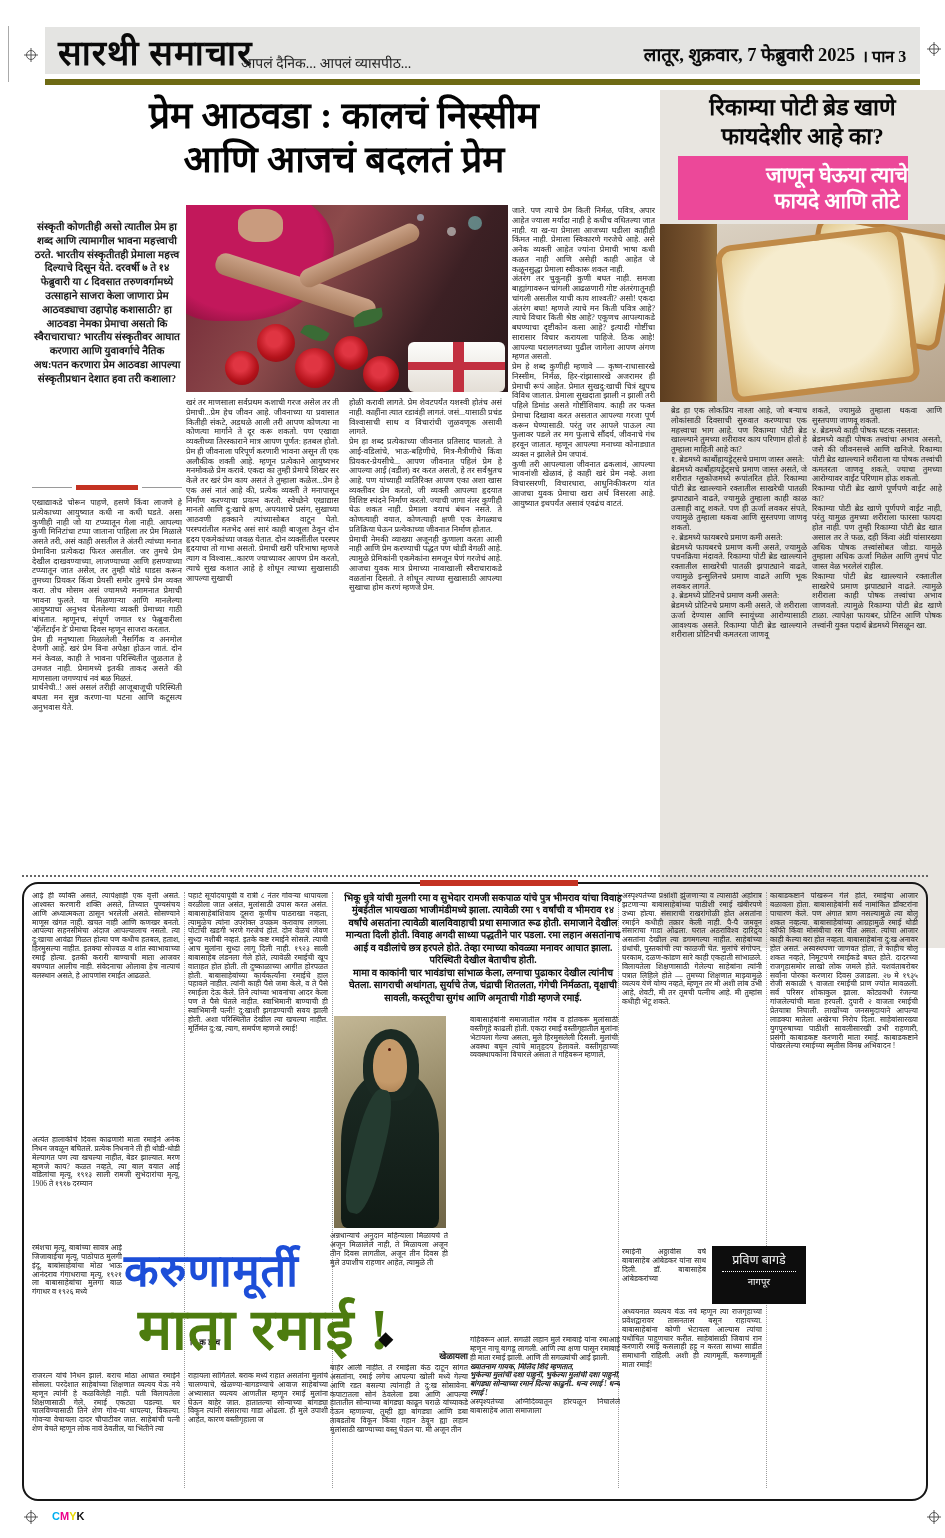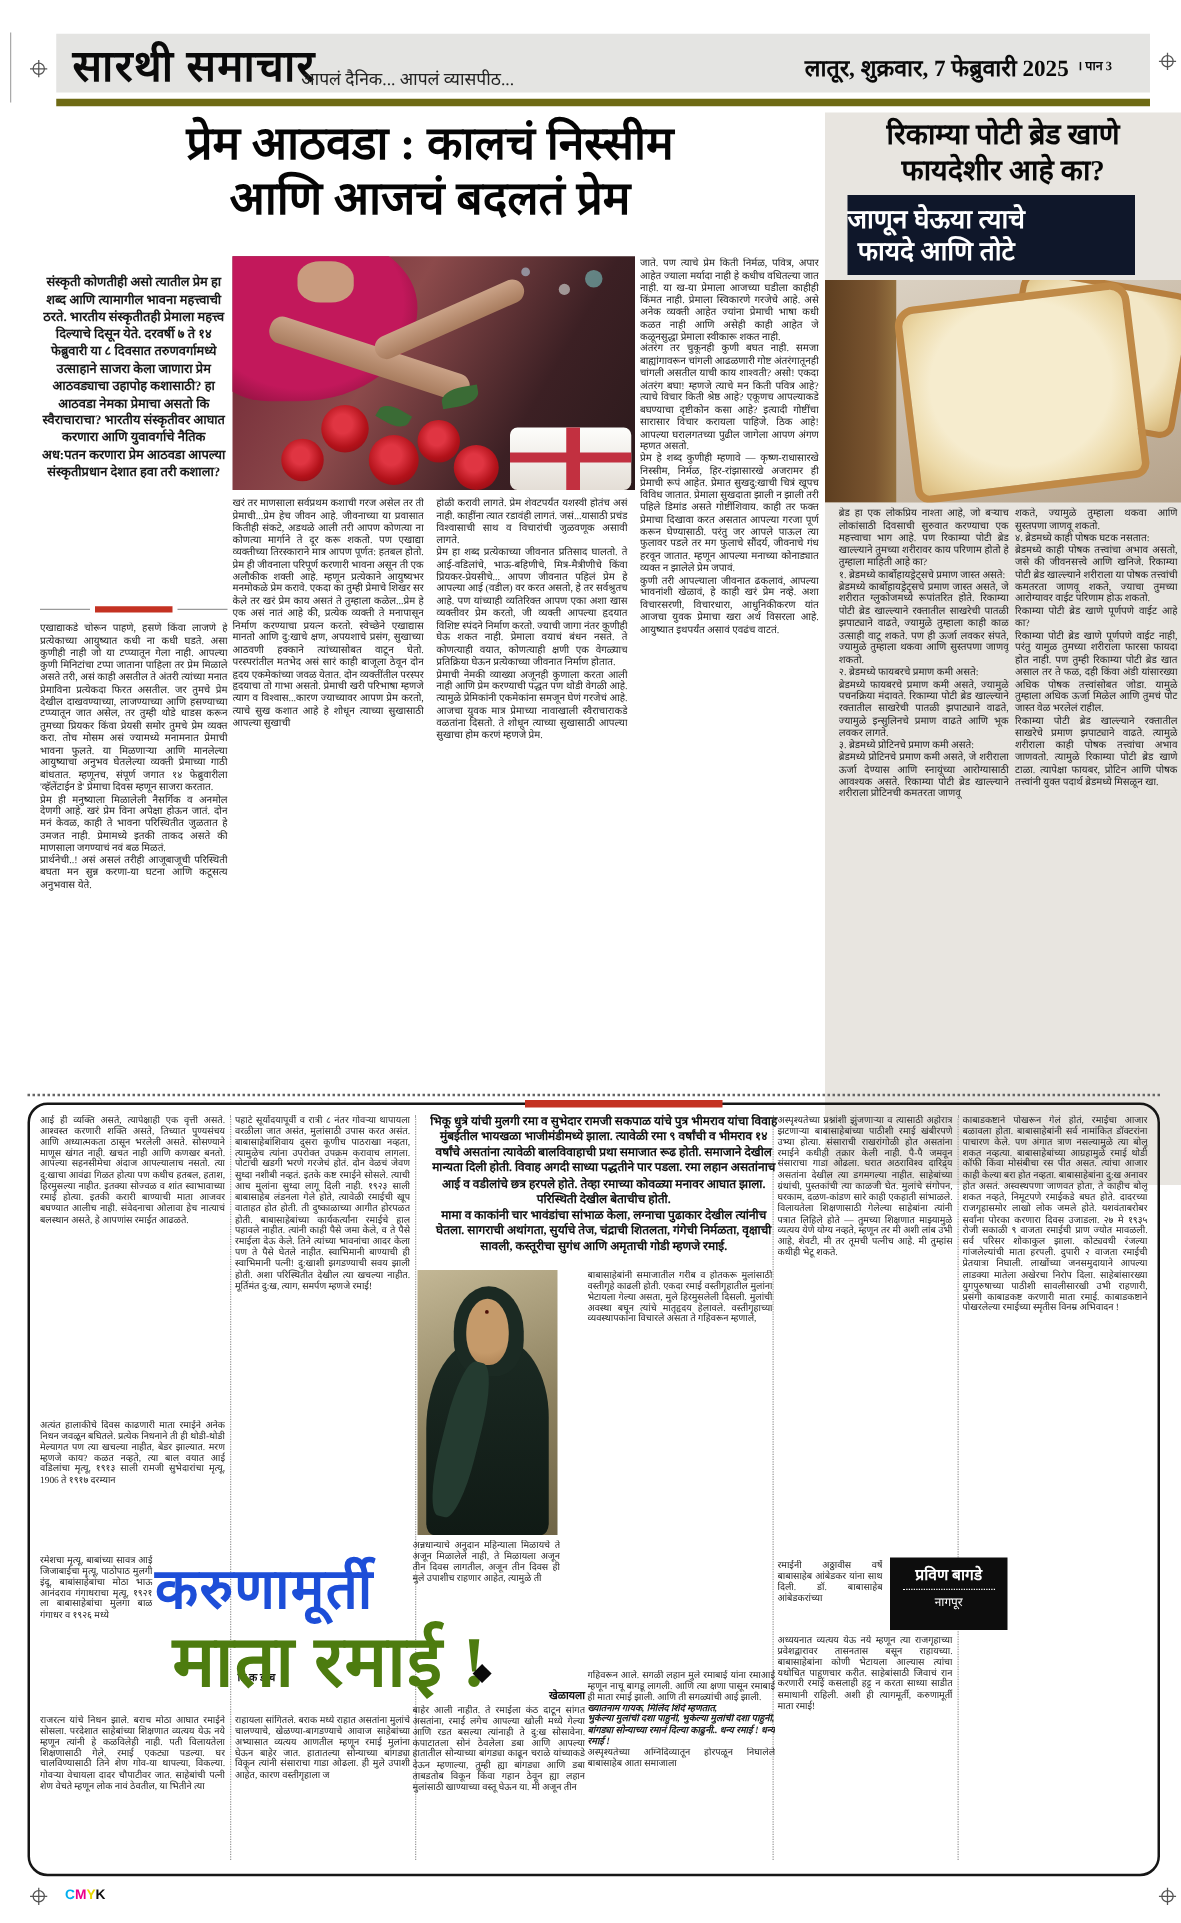--- a/index.html
+++ b/index.html
@@ -5,43 +5,43 @@
   html,body{margin:0;padding:0;background:#fff;}
   #pg{position:relative;width:945px;height:1538px;background:#ffffff;overflow:hidden;
       font-family:"Liberation Serif","DejaVu Serif",serif;color:#151515;}
   .abs{position:absolute;}
   .body{font-size:8px;line-height:1.22;text-align:justify;white-space:pre-line;overflow:hidden;color:#222;}
   .bodyS{font-size:7.5px;line-height:1.18;text-align:justify;white-space:pre-line;overflow:hidden;color:#222;}
   .band{background:#e4e4e2;}
   .mast-title{font-size:35px;font-weight:900;letter-spacing:1px;color:#0a0a0a;}
   .tagline{font-size:14px;font-weight:normal;color:#222;}
   .dateline{font-size:18.5px;font-weight:bold;color:#0a0a0a;}
-  .pagelabel{font-size:10px;font-weight:bold;color:#0a0a0a;}
+  .pagelabel{font-size:16px;font-weight:bold;color:#0a0a0a;}
   .oliverule{background:#6e6a14;}
   .lead-hl{font-size:37px;line-height:1.18;font-weight:800;text-align:center;white-space:pre-line;color:#050505;}
   .intro{font-size:10.3px;line-height:1.34;font-weight:bold;text-align:center;white-space:pre-line;color:#1a1a1a;}
   .divider{display:flex;align-items:center;height:6px;}
   .divline{flex:1;border-top:1px solid #9a9a9a;}
   .divred{width:62px;height:5px;background:#c43222;margin:0 4px;}
   .side-bg{background:#e8e5e0;}
   .side-hl{font-size:23px;line-height:1.25;font-weight:800;text-align:center;white-space:pre-line;color:#070707;}
-  .kicker{background:#0f172a;color:#fff;display:flex;align-items:center;justify-content:flex-start;}
+  .kicker{background:#ec4899;color:#fff;display:flex;align-items:center;justify-content:flex-end;}
   .kicker-t{font-size:21px;line-height:1.25;font-weight:800;text-align:center;white-space:pre-line;}
   .dothr{border-top:2px dotted #666;}
   .box{border:2px solid #161616;border-radius:16px;}
   .redseg{background:#c43222;}
   .vrule{border-left:1px dotted #9a9a9a;}
   .poem{font-size:7.6px;line-height:1.3;font-style:italic;font-weight:bold;white-space:pre-line;color:#222;}
   .c-intro{font-size:9.6px;line-height:1.3;font-weight:bold;text-align:center;white-space:pre-line;color:#111;}
   .runon{font-weight:bold;font-size:8.6px;color:#111;}
   .hl1{font-size:45px;font-weight:900;color:#1d4ed8;letter-spacing:1px;}
   .hl2{font-size:57px;font-weight:900;color:#4d7c0f;letter-spacing:1px;}
   .qt{font-style:italic;font-weight:bold;}
   .byline{background:#0d0d0d;color:#fff;text-align:center;padding:5px 2px 3px 2px;box-sizing:border-box;}
-  .byline-name{font-size:12.5px;font-weight:bold;}
+  .byline-name{font-size:12.5px;font-weight:normal;}
   .byline-sep{border-top:1px dotted #fff;margin:3px 8px;}
   .byline-place{font-size:9.5px;}
   .diamond{font-size:20px;color:#0a0a0a;line-height:1;}
   .cmyk span{font-size:11px;font-weight:bold;font-family:"Liberation Sans",sans-serif;}
   .cl-c{color:#00aeef}.cl-m{color:#ec008c}.cl-y{color:#e8d800}.cl-k{color:#111}
   .regmark svg{display:block;}
   
   .ph{overflow:hidden;position:absolute;}
   .p-love{background:linear-gradient(120deg,#6e2233 0%,#8c4a4b 38%,#3c2024 72%,#2b1a1c 100%);}
   .lv-woman{position:absolute;left:-6%;top:-8%;width:52%;height:70%;background:radial-gradient(ellipse at 45% 40%,#c2185b 0 62%,#a01448 75%,#7e1038);border-radius:0 45% 60% 30%;}

